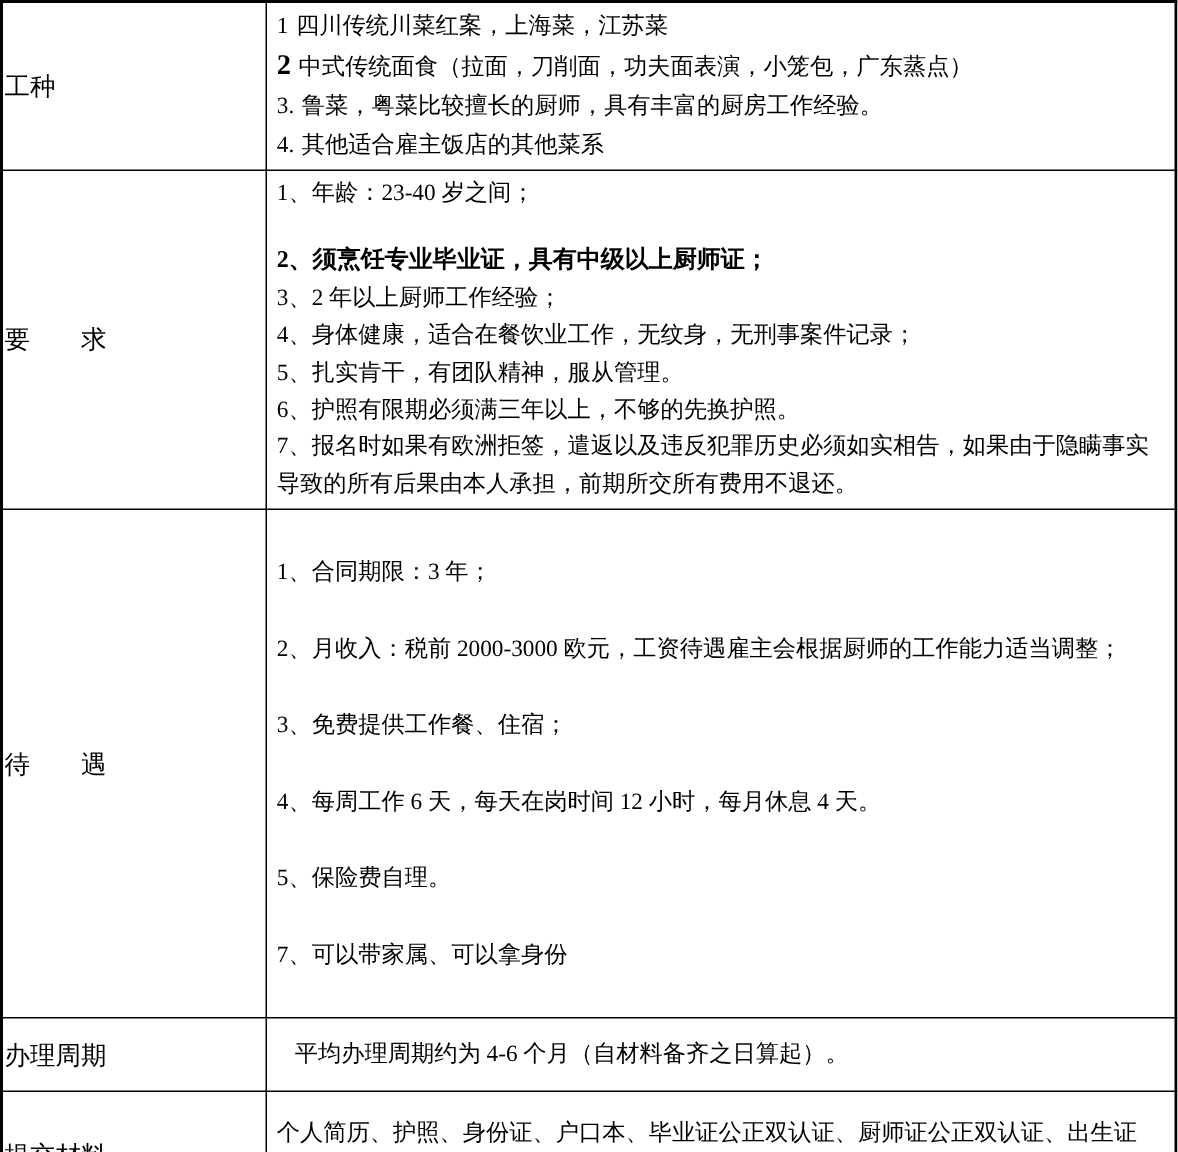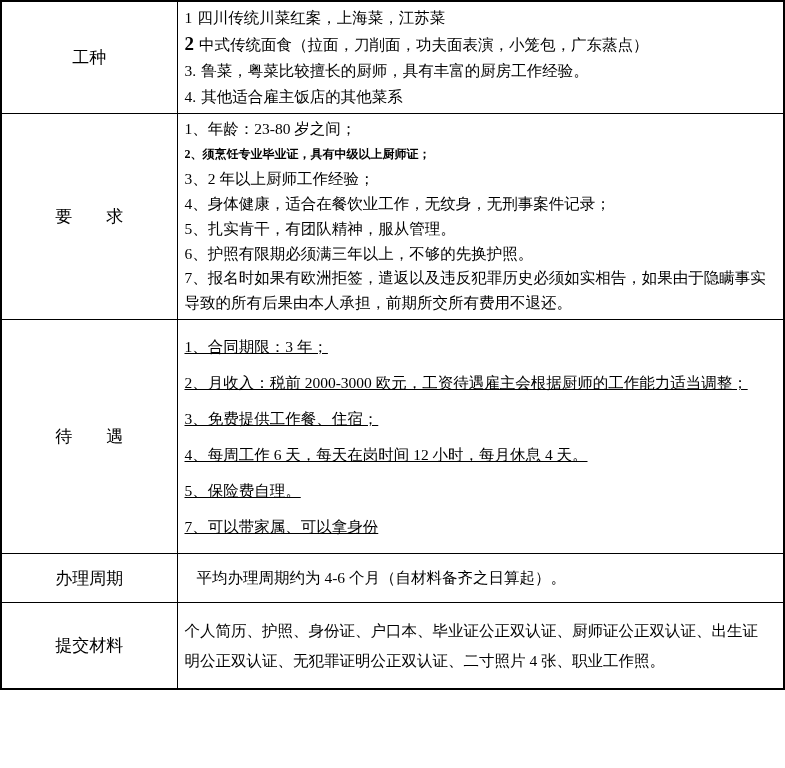--- a/index.html
+++ b/index.html
@@ -25,21 +25,20 @@
   col.c1 { width: 176px; }
   td.title-cell {
     height: 50px;
     text-align: center;
     vertical-align: middle;
     font-size: 23px;
     font-weight: bold;
     letter-spacing: 5px;
   }
   td.label-cell {
-    text-align: center;
     vertical-align: middle;
     font-size: 17px;
     white-space: pre;
   }
   td.content-cell {
     vertical-align: middle;
     padding: 3px 16px 3px 7px;
     font-size: 15.5px;
   }
   .row-jobtype   { height: 104px; }
@@ -47,23 +46,23 @@
   .row-benefit   { height: 215px; }
   .row-period    { height: 49px; }
   .row-interview { height: 54px; }
   .row-materials { height: 86px; }
 
   .jt-line { line-height: 26px; }
   .jt-num  { margin-right: 5px; }
   .jt-num.big { font-size: 19px; font-weight: bold; }
 
   .rq-line { line-height: 24.9px; }
-  .rq-line.bold { font-weight: bold; font-size: 12px; }
+  .rq-line.bold { font-weight: bold; font-size: 16px; margin-top: 20px; }
 
-  .bf-line { line-height: 25px; margin: 11px 0; text-decoration: underline; }
+  .bf-line { line-height: 25px; margin: 26px 0; }
 
   .single-line { line-height: 24px; margin-left: 12px; }
   .materials-text { line-height: 30px; }
 </style>
 </head>
 <body>
 
 <table class="doc">
   <colgroup>
       <col class="c1">
@@ -78,21 +77,21 @@
       <div class="jt-line"><span class="jt-num">1</span><span>四川传统川菜红案，上海菜，江苏菜</span></div>
       <div class="jt-line"><span class="jt-num big">2</span><span>中式传统面食（拉面，刀削面，功夫面表演，小笼包，广东蒸点）</span></div>
       <div class="jt-line"><span class="jt-num">3.</span><span>鲁菜，粤菜比较擅长的厨师，具有丰富的厨房工作经验。</span></div>
       <div class="jt-line"><span class="jt-num">4.</span><span>其他适合雇主饭店的其他菜系</span></div>
     </td>
   </tr>
 
   <tr class="row-require">
     <td class="label-cell">要　　求</td>
     <td class="content-cell">
-      <div class="rq-line">1、年龄：23-80 岁之间；</div>
+      <div class="rq-line">1、年龄：23-40 岁之间；</div>
       <div class="rq-line bold">2、须烹饪专业毕业证，具有中级以上厨师证；</div>
       <div class="rq-line">3、2 年以上厨师工作经验；</div>
       <div class="rq-line">4、身体健康，适合在餐饮业工作，无纹身，无刑事案件记录；</div>
       <div class="rq-line">5、扎实肯干，有团队精神，服从管理。</div>
       <div class="rq-line">6、护照有限期必须满三年以上，不够的先换护照。</div>
       <div class="rq-line">7、报名时如果有欧洲拒签，遣返以及违反犯罪历史必须如实相告，如果由于隐瞒事实导致的所有后果由本人承担，前期所交所有费用不退还。</div>
     </td>
   </tr>
 
   <tr class="row-benefit">

